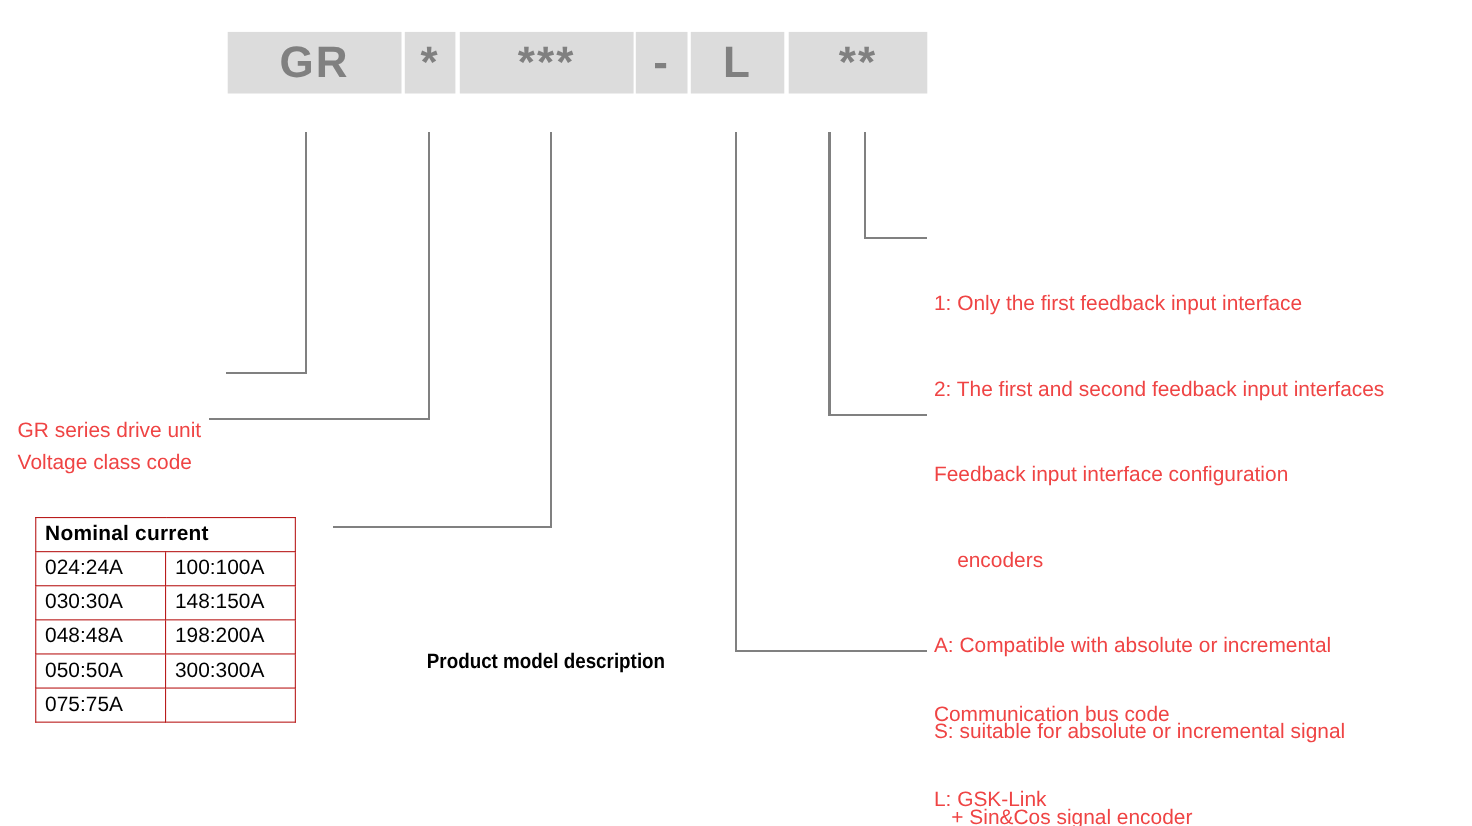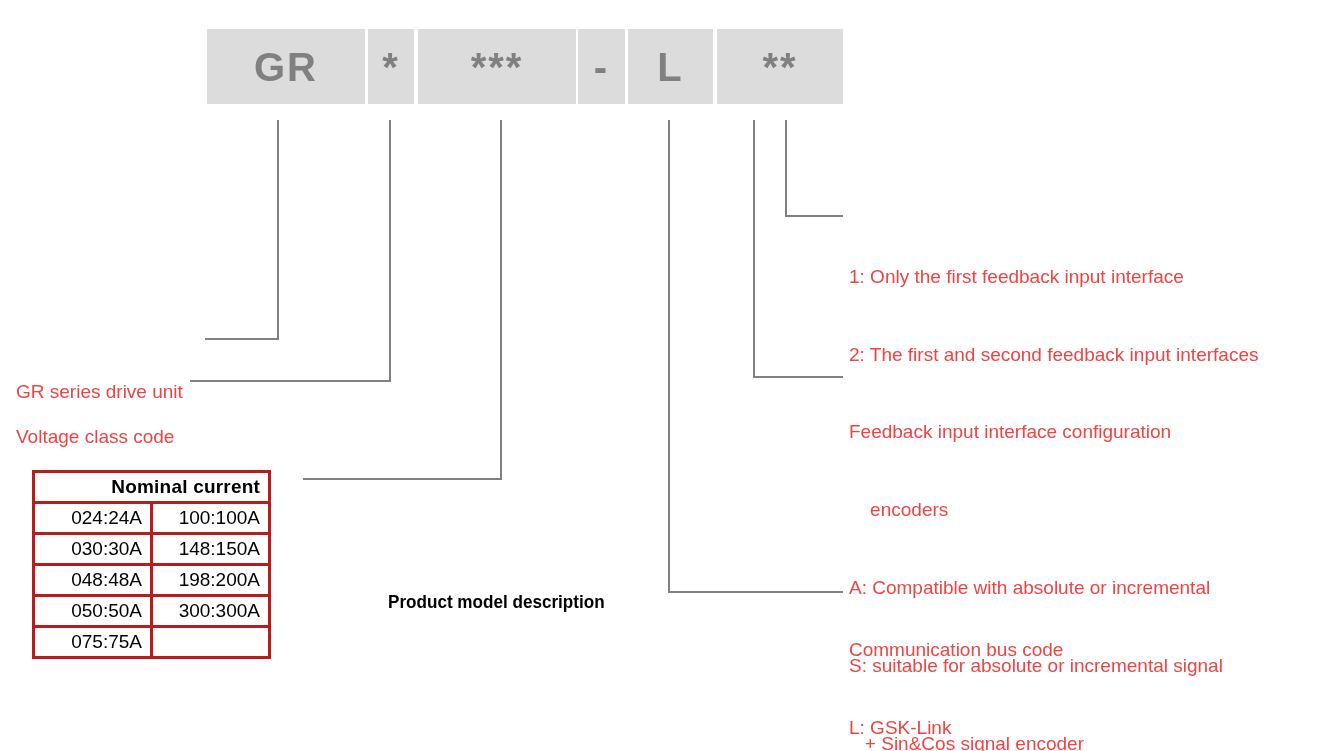--- a/index.html
+++ b/index.html
@@ -36,21 +36,21 @@
     stroke: #808080;
     stroke-width: 2;
     fill: none;
     shape-rendering: crispEdges;
   }
 
   
   .code-box {
     position: absolute;
     top: 29px;
-    height: 75px;
+    height: 56px;
     background: #dcdcdc;
     color: #808080;
     font-weight: bold;
     display: flex;
     align-items: center;
     justify-content: center;
     letter-spacing: 2px;
     line-height: 1;
   }
   .code-box.big   { font-size: 40px; }
@@ -68,21 +68,21 @@
   .tblock {
     position: absolute;
     font-size: 19px;
     line-height: 26px;
     color: #ef4444;
     white-space: pre;
   }
   .tblock .ln { display: block; }
 
   #lbl-series   { left: 16px;  top: 327px; }
-  #lbl-voltage  { left: 16px;  top: 372px; text-align: center; }
+  #lbl-voltage  { left: 16px;  top: 356px; text-align: center; }
 
   #txt-feedback-num { left: 849px; top: 212px; }
   #txt-feedback-cfg { left: 849px; top: 367px; }
   #txt-bus          { left: 849px; top: 585px; }
 
   #caption {
     position: absolute;
     left: 388px;
     top: 591px;
     font-size: 19px;
@@ -96,25 +96,25 @@
 
   
   #current-table {
     position: absolute;
     left: 32px;
     top: 470px;
     border-collapse: collapse;
     font-size: 19px;
   }
   #current-table td, #current-table th {
-    border: 3px solid #b91c1c;
+    border: 1px solid #b91c1c;
     padding: 3px 8px;
     height: 31px;
     box-sizing: border-box;
-    text-align: right;
+    text-align: left;
     font-weight: normal;
     white-space: nowrap;
   }
   #current-table th {
     font-weight: bold;
     font-size: 19px;
     letter-spacing: 0.2px;
   }
   #current-table td { width: 118px; }
 </style>

